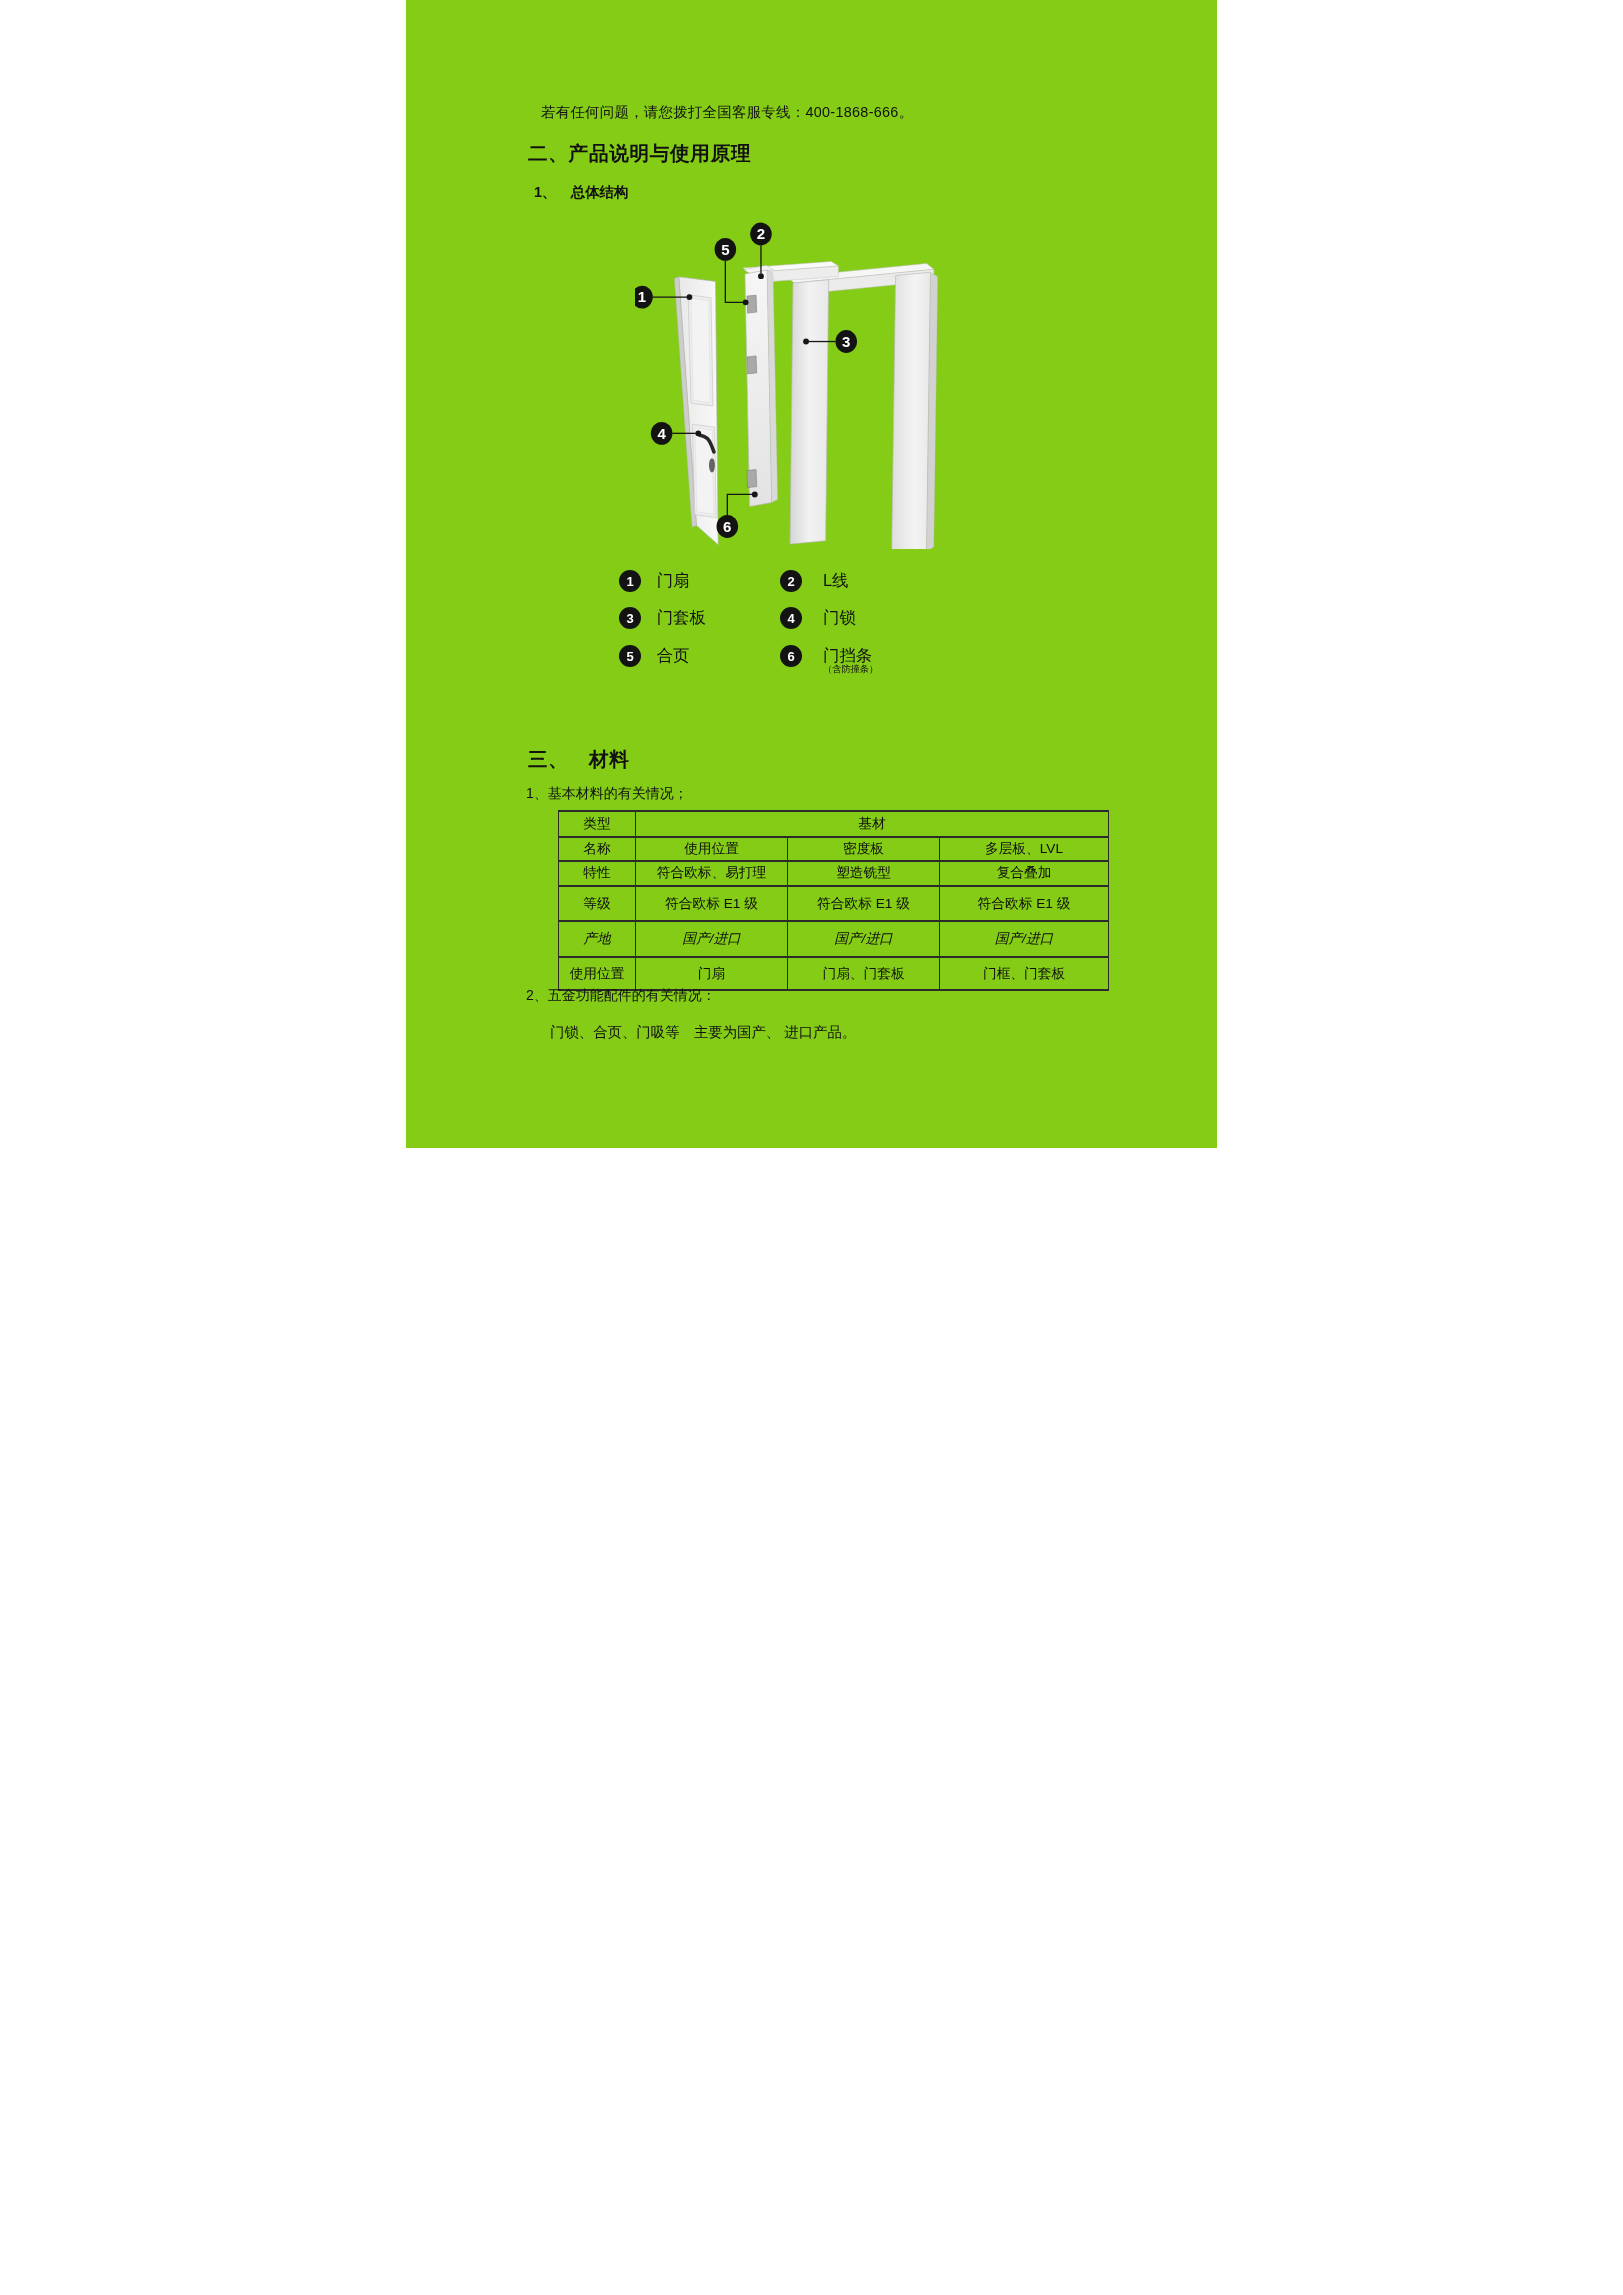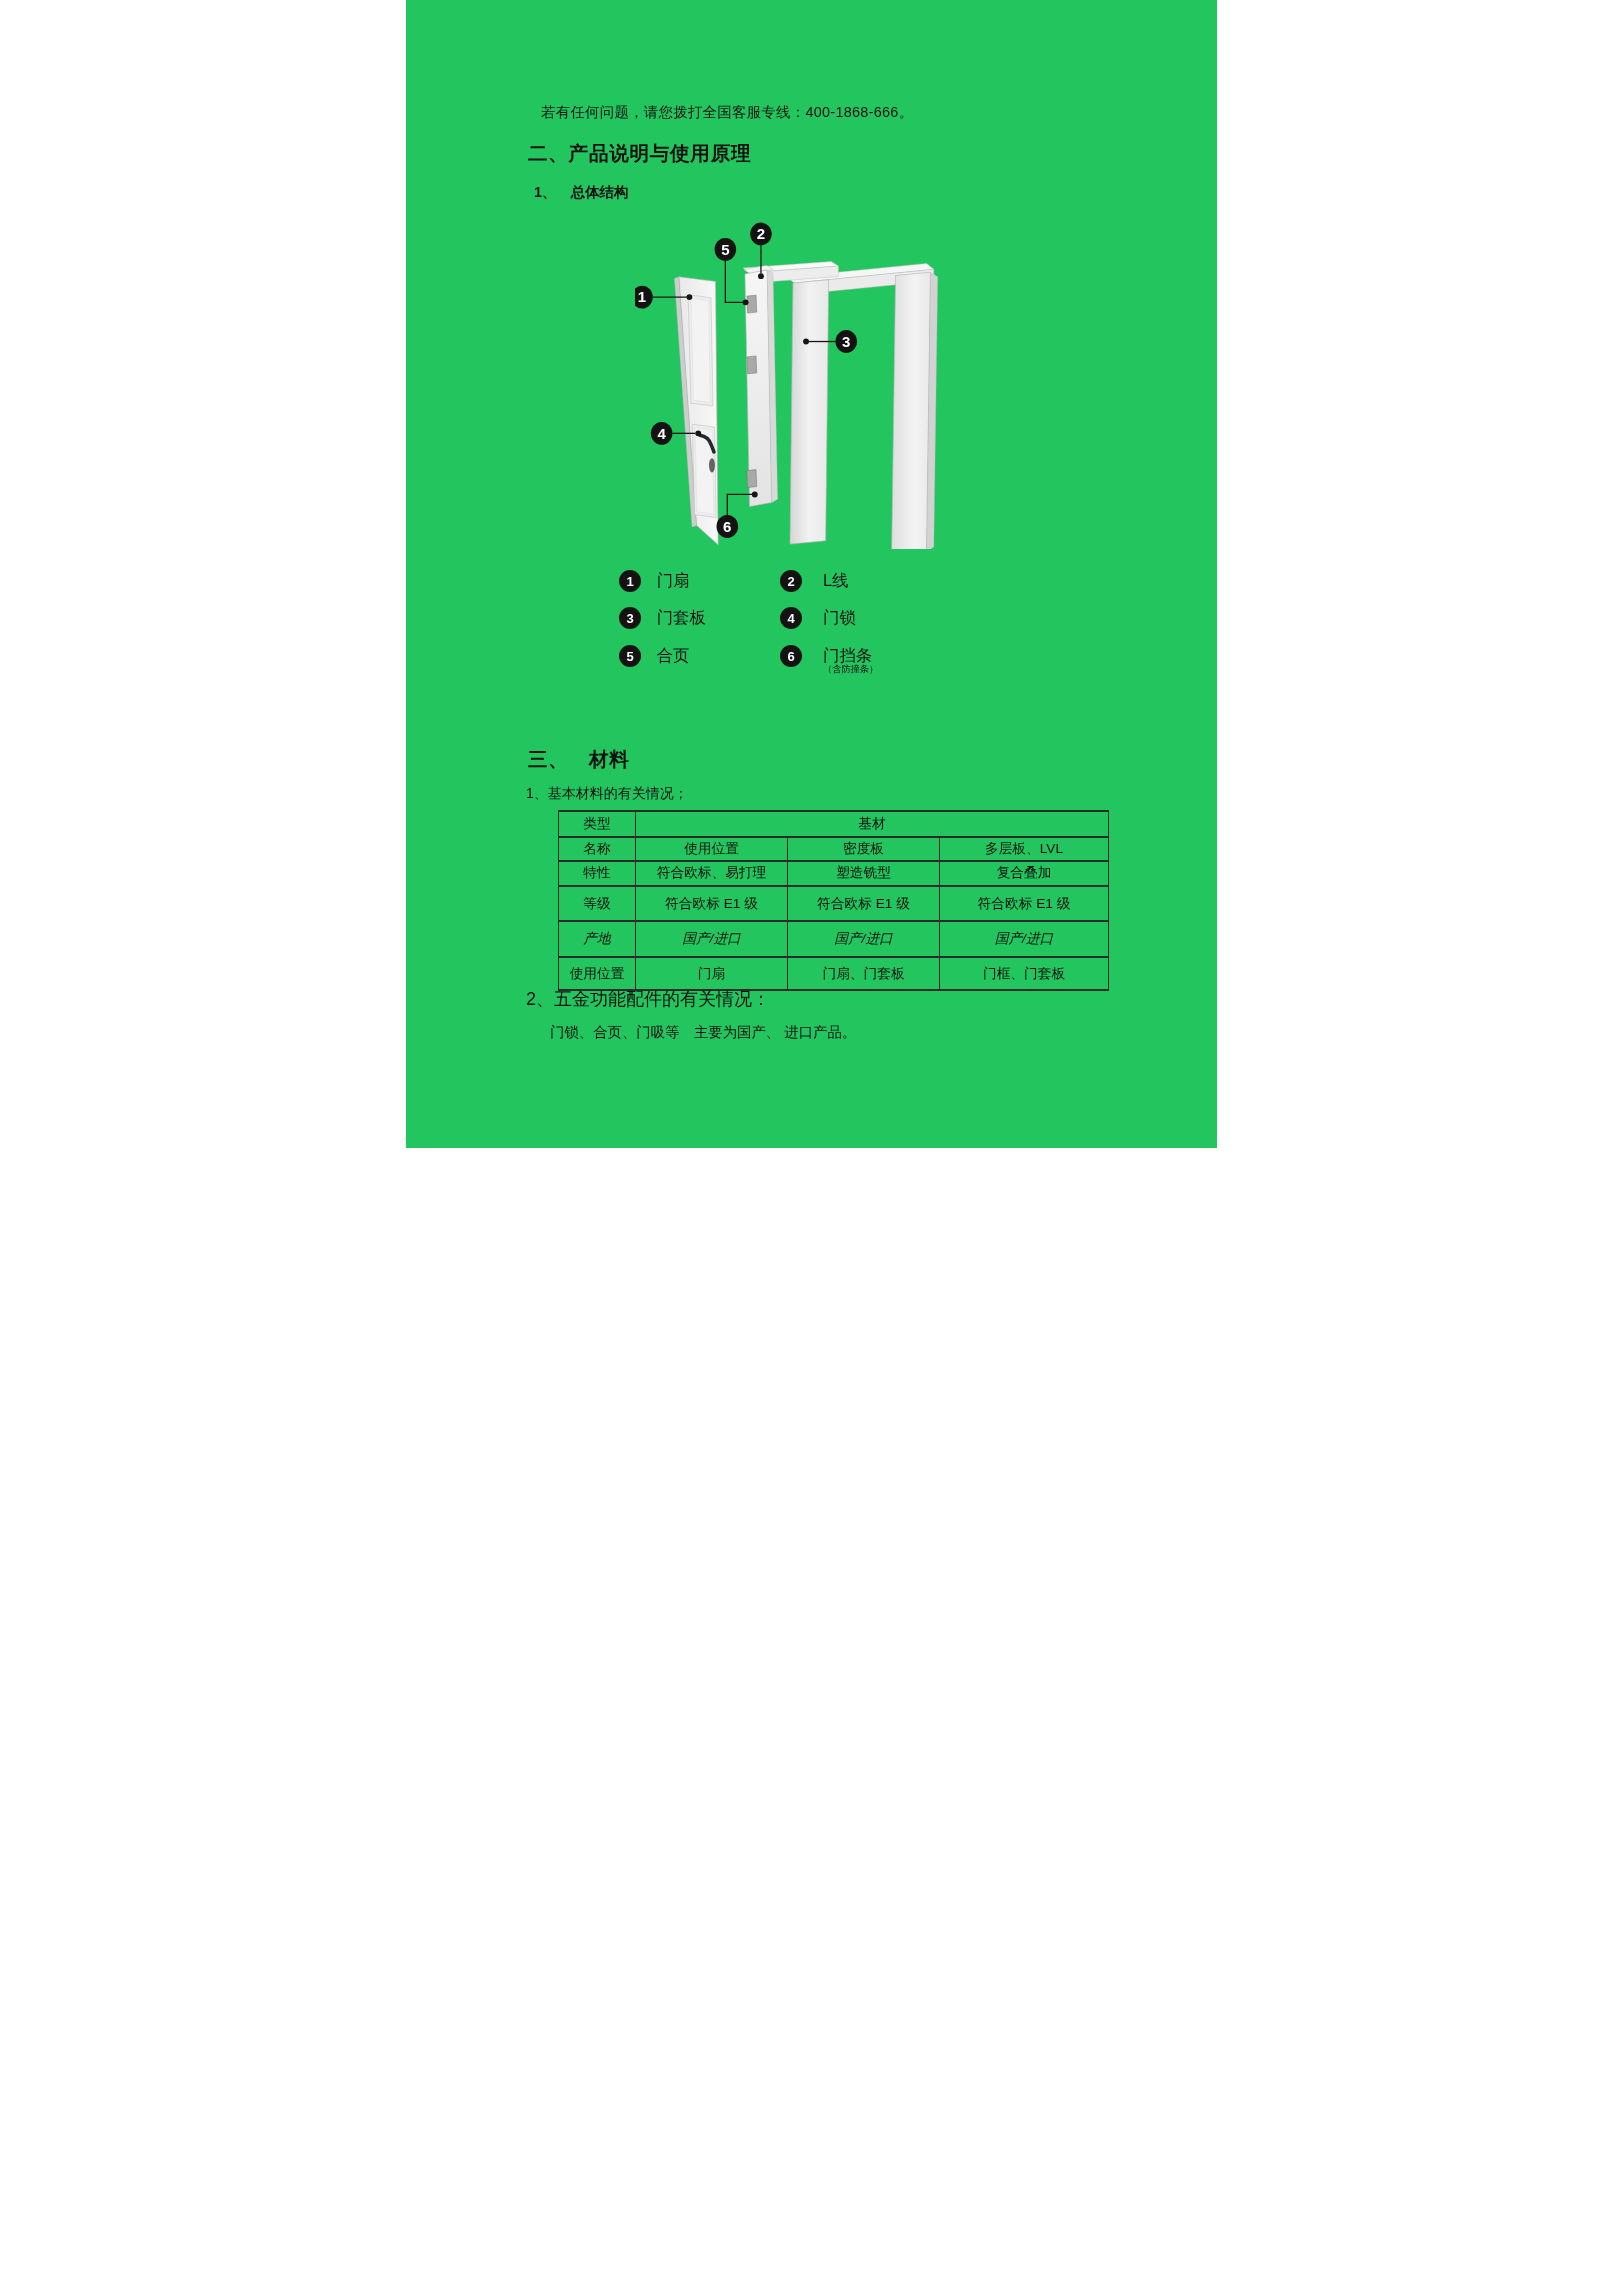--- a/index.html
+++ b/index.html
@@ -1,21 +1,21 @@
 <!DOCTYPE html>
 <html style="font-size:10.5px"><head>
 <meta charset="utf-8">
 <style>
   html, body { margin: 0; padding: 0; background: #ffffff; }
   .page {
     position: relative;
     width: 811px;
     height: 1148px;
     margin: 0 auto;
-    background: #22c55e;
+    background: #84cc16;
     font-family: "Liberation Sans", sans-serif;
     color: #111;
     overflow: hidden;
   }
   .abs { position: absolute; }
   .intro { left: 135px; top: 103px; font-size: 14.4px; letter-spacing: 0.3px; white-space: nowrap; }
   .h2 { left: 122px; top: 140px; font-size: 19.6px; font-weight: bold; letter-spacing: 0.7px; white-space: nowrap; }
   .sub1 { left: 128px; top: 183px; font-size: 14.4px; white-space: nowrap; font-weight: bold; }
   .diagram { left: 229px; top: 219px; width: 314px; height: 330px; }
   .cnum { font-size: 46px; font-weight: bold; fill: #ffffff; text-anchor: middle;
@@ -29,21 +29,21 @@
     display: flex; align-items: center; justify-content: center;
     flex: 0 0 22px;
   }
   .legend-label { margin-left: 15.7px; font-size: 16.4px; white-space: nowrap; position: relative; }
   .legend-note { position: absolute; left: 0; top: 18.3px; font-size: 9.2px; white-space: nowrap; color: #111; }
 
   .para { left: 116px; top: 678px; width: 610px; font-size: 13.7px; line-height: 31px;
           text-indent: 2em; text-align: justify; letter-spacing: 0.1px; }
   .h3 { left: 122px; top: 746px; font-size: 19.6px; font-weight: bold; letter-spacing: 0.7px; white-space: nowrap; }
   .sub2 { left: 120px; top: 785px; font-size: 14px; white-space: nowrap; }
-  .sub3 { left: 120px; top: 987px; font-size: 18px; white-space: nowrap; }
+  .sub3 { left: 120px; top: 987px; font-size: 14px; white-space: nowrap; }
   .hw-note { left: 144px; top: 1023px; font-size: 14.4px; white-space: nowrap; }
 
   table.mat { position: absolute; left: 152px; top: 810px; border-collapse: collapse;
               table-layout: fixed; width: 550px; font-size: 13.7px; color: #0d0d0d; }
   table.mat td {
     border-left: 1px solid #2b2b2b;
     border-top: 2.6px double #2b2b2b;
     text-align: center; vertical-align: middle;
     padding: 0; overflow: hidden; white-space: nowrap;
   }

